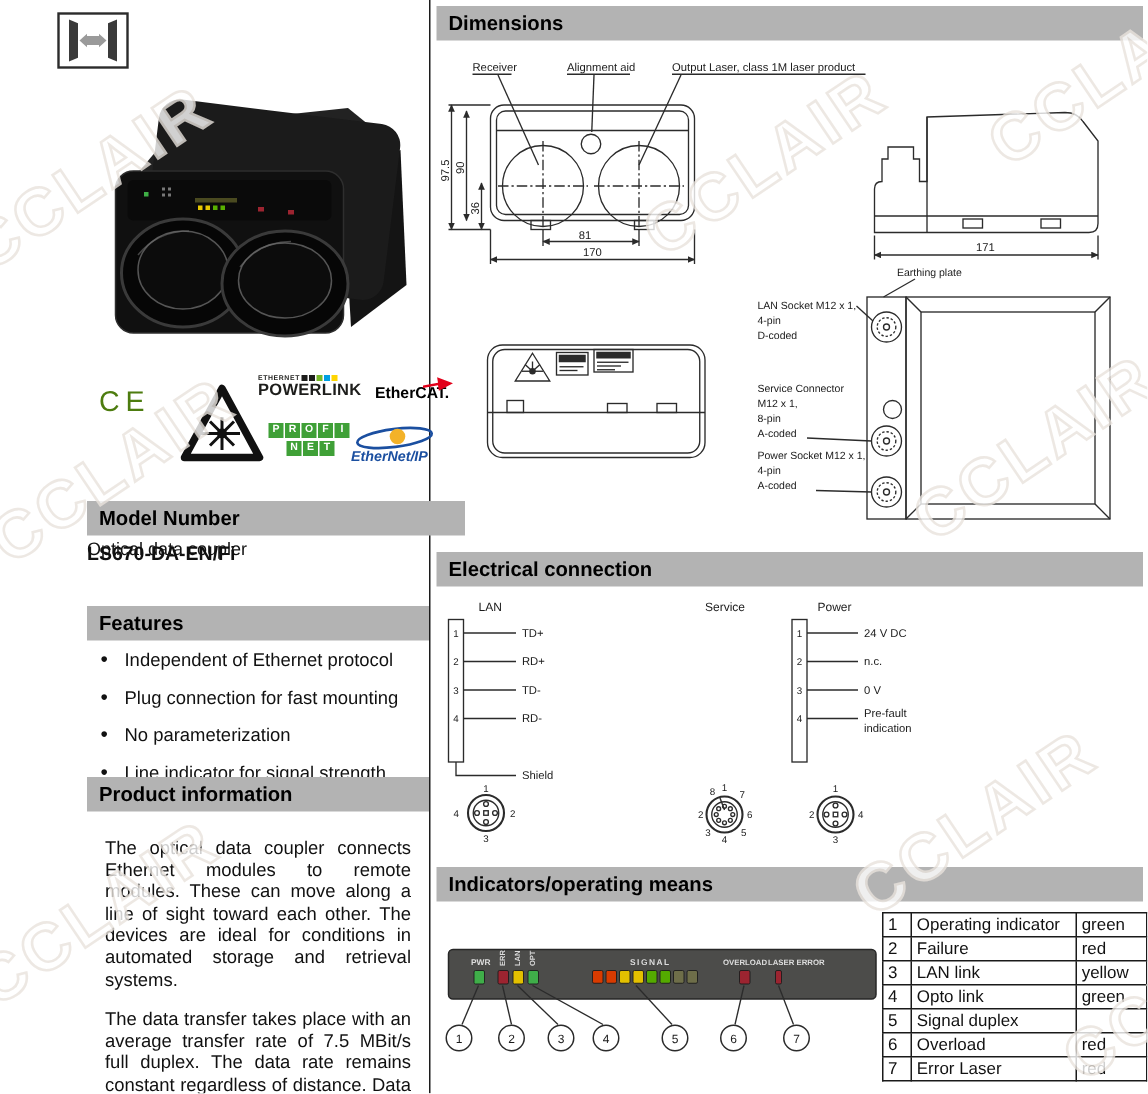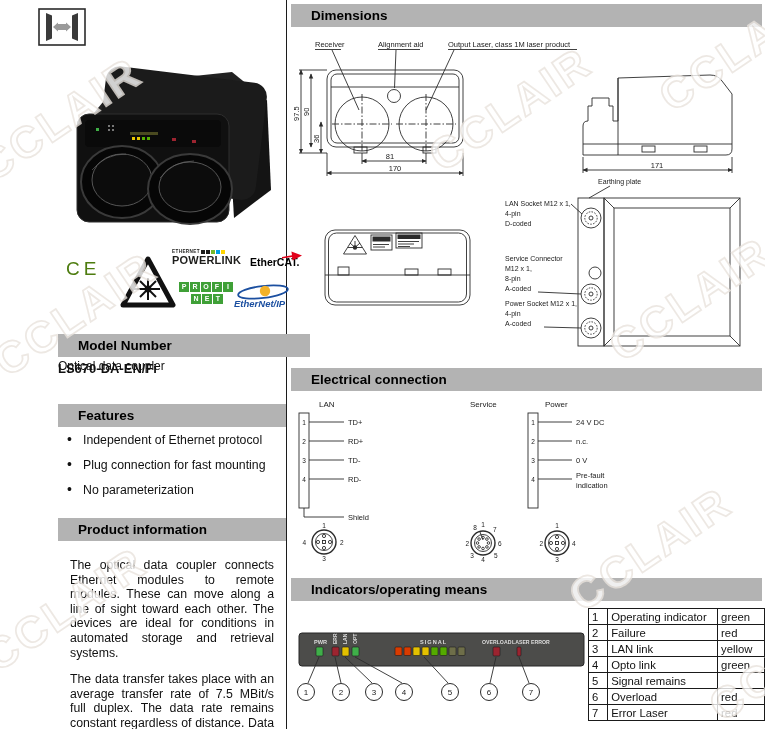--- a/index.html
+++ b/index.html
@@ -1,20 +1,20 @@
 <!DOCTYPE html>
 <html><head>
 <meta charset="utf-8">
 <style>
   html,body{margin:0;padding:0;background:#fff;}
   .page{position:relative;width:765px;height:729px;background:#fff;overflow:hidden;
         font-family:"Liberation Sans",sans-serif;color:#111;}
   .abs{position:absolute;}
   .bar{position:absolute;background:#b3b3b3;height:23px;line-height:23px;
-       font-size:13.5px;font-weight:bold;padding-left:20px;box-sizing:border-box;color:#000;}
+       font-size:13.5px;font-weight:bold;padding-left:8px;box-sizing:border-box;color:#000;}
   .divider{position:absolute;left:286px;top:0;width:1px;height:729px;background:#1c1c1c;}
   .wm{position:absolute;font-weight:bold;font-size:44px;letter-spacing:3px;color:#fff;
       -webkit-text-stroke:1.7px #e9e3dd;transform:rotate(-34deg);transform-origin:left top;
       pointer-events:none;z-index:20;opacity:.8;}
   .model-number{position:absolute;left:58px;top:361px;font-size:13px;font-weight:bold;}
   .model-desc{position:absolute;left:58px;top:359px;font-size:12px;}
   .features{position:absolute;left:58px;top:433px;width:228px;font-size:12.3px;}
   .feat{position:relative;padding-left:25px;margin-bottom:11px;line-height:14px;}
   .feat::before{content:"\2022";position:absolute;left:9px;top:-1px;font-size:14px;}
   .paras{position:absolute;left:58px;top:546px;width:228px;font-size:12.3px;
@@ -140,20 +140,21 @@
 
   <div class="bar" style="left:58px;top:334px;width:252px">Model Number</div>
   <div class="model-number">LS670-DA-EN/Fi</div>
   <div class="model-desc">Optical data coupler</div>
 
   <div class="bar" style="left:58px;top:404px;width:228px">Features</div>
   <div class="features">
     <div class="feat">Independent of Ethernet protocol</div>
     <div class="feat">Plug connection for fast mounting</div>
     <div class="feat">No parameterization</div>
+    <div class="feat">Line indicator for signal strength</div>
   </div>
 
   <div class="bar" style="left:58px;top:518px;width:228px">Product information</div>
   <div class="paras">
     <p>The optical data coupler connects Ethernet modules to remote modules. These can move along a line of sight toward each other. The devices are ideal for conditions in automated storage and retrieval systems.</p>
     <p>The data transfer takes place with an average transfer rate of 7.5 MBit/s full duplex. The data rate remains constant regardless of distance. Data packets or telegrams are not saved but rather immediately transferred.</p>
   </div>
 
   <div class="bar" style="left:291px;top:4px;width:471px">Dimensions</div>
 
@@ -445,21 +446,21 @@
         <td class="c2">LAN link</td>
         <td class="c3">yellow</td>
       </tr>
       <tr>
         <td class="c1">4</td>
         <td class="c2">Opto link</td>
         <td class="c3">green</td>
       </tr>
       <tr>
         <td class="c1">5</td>
-        <td class="c2">Signal remains</td>
+        <td class="c2">Signal duplex</td>
         <td class="c3"></td>
       </tr>
       <tr>
         <td class="c1">6</td>
         <td class="c2">Overload</td>
         <td class="c3">red</td>
       </tr>
       <tr>
         <td class="c1">7</td>
         <td class="c2">Error Laser</td>

